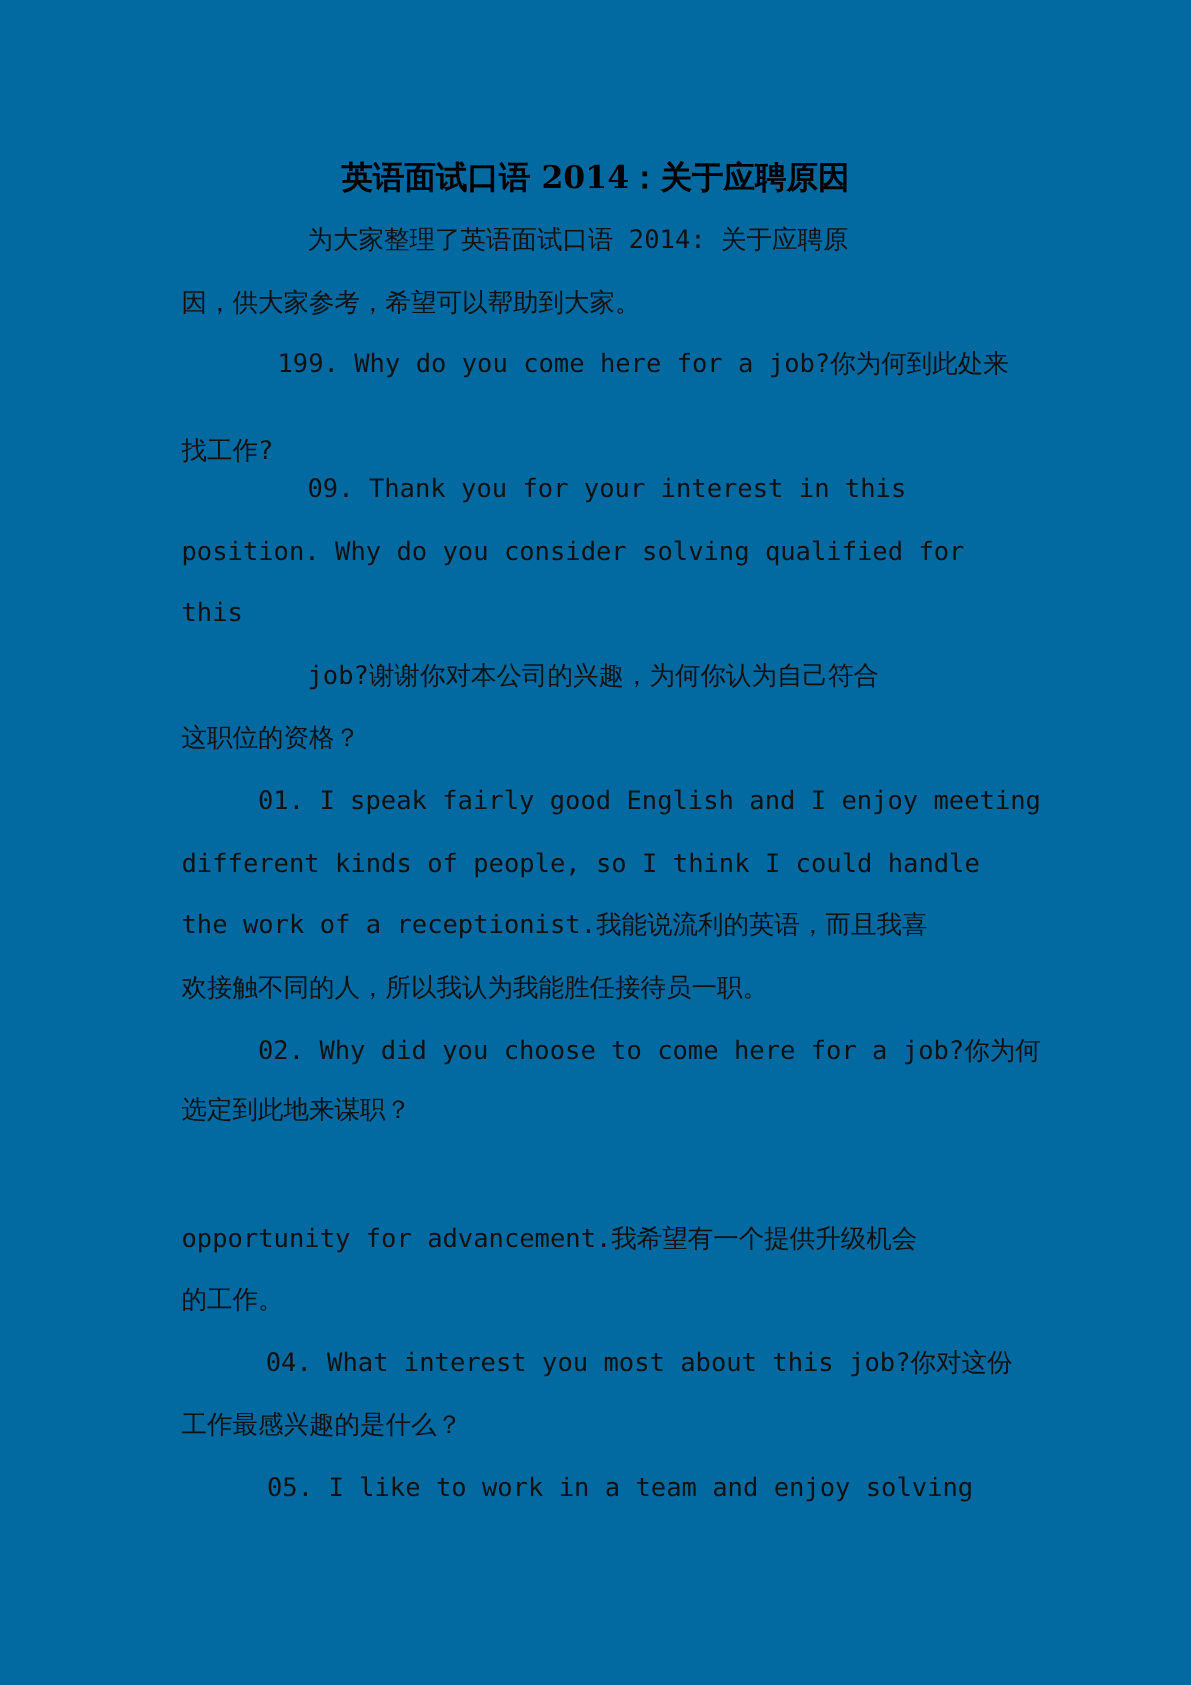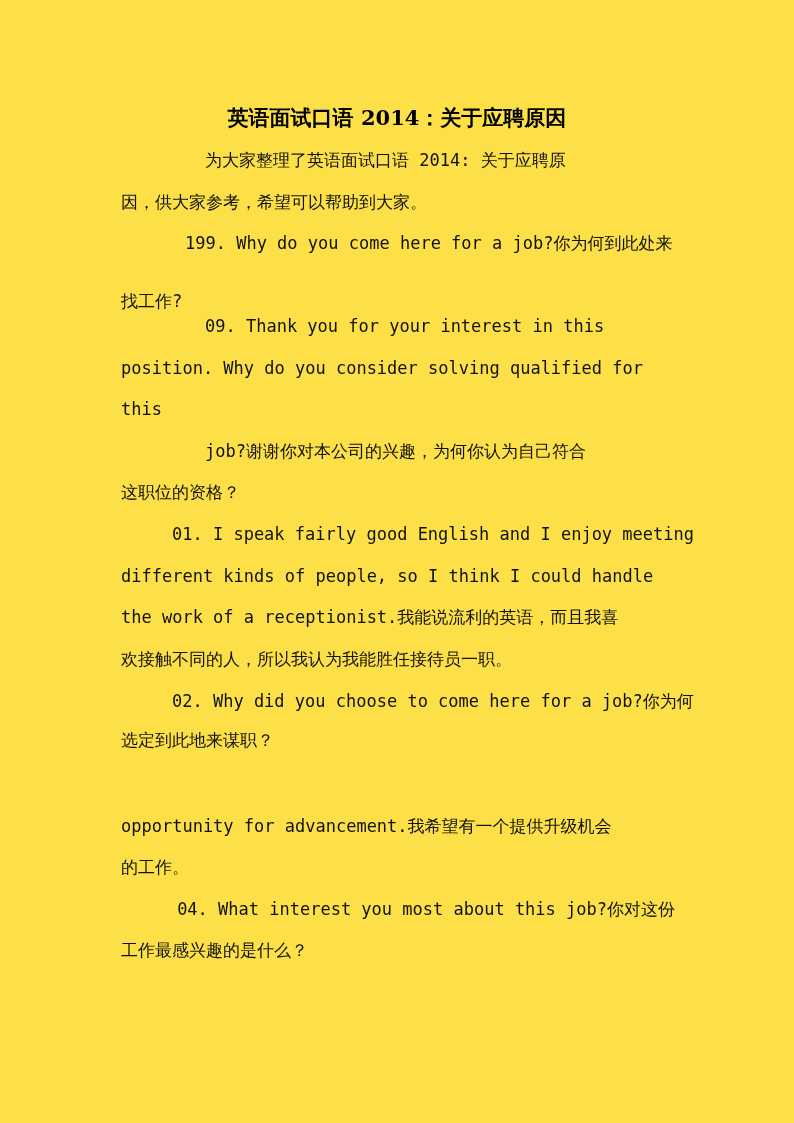--- a/index.html
+++ b/index.html
@@ -1,17 +1,17 @@
 <!DOCTYPE html>
 <html><head>
   <meta charset="utf-8">
   <style>
     html, body { margin: 0; padding: 0; background: #ffffff; }
     body { width: 794px; height: 1123px; position: relative; overflow: hidden; color: #000; }
-    .page { position: absolute; left: 0; top: 0; width: 794px; height: 1123px; background: #fde047; }
+    .page { position: absolute; left: 0; top: 0; width: 794px; height: 1123px; background: #0369a1; }
     .line {
       position: absolute;
       left: 121px;
       width: 554px;
       height: 28px;
       line-height: 28px;
       font-family: "DejaVu Sans Mono", "Liberation Mono", monospace;
       font-size: 17px;
       white-space: nowrap;
       color: #111;
@@ -53,14 +53,15 @@
 
   <div class="line" style="top:687px; left:172px; width:503px;">02. Why did you choose to come here for a job?你为何</div>
   <div class="line" style="top:728px;font-family:Liberation Mono, monospace;">选定到此地来谋职？</div>
 
   <div class="line" style="top:812px;">opportunity for advancement.我希望有一个提供升级机会</div>
   <div class="line" style="top:853px;">的工作。</div>
 
   <div class="line" style="top:895px; left:172px; width:503px;text-align:right;">04. What interest you most about this job?你对这份</div>
   <div class="line" style="top:936px;">工作最感兴趣的是什么？</div>
 
+  <div class="line" style="top:978px; left:178px; width:497px;">05. I like to work in a team and enjoy solving</div>
 
 </div>
 
 </body></html>

